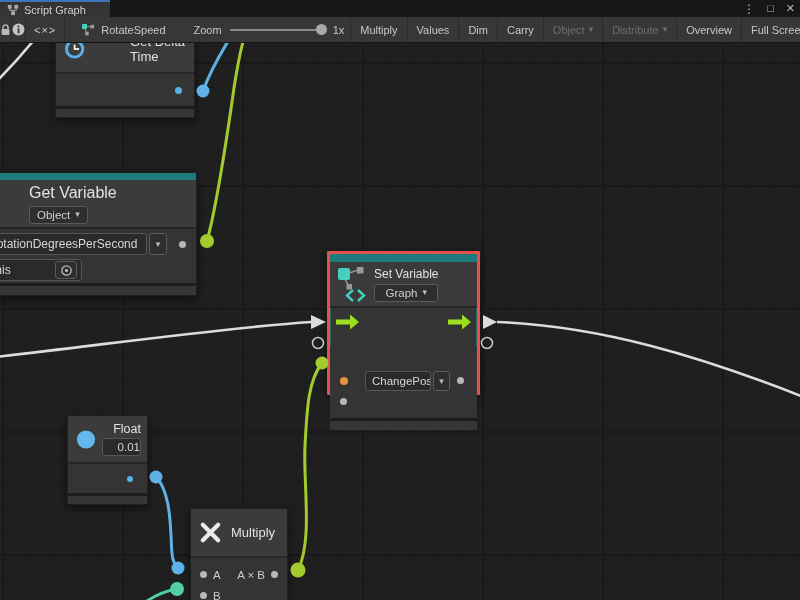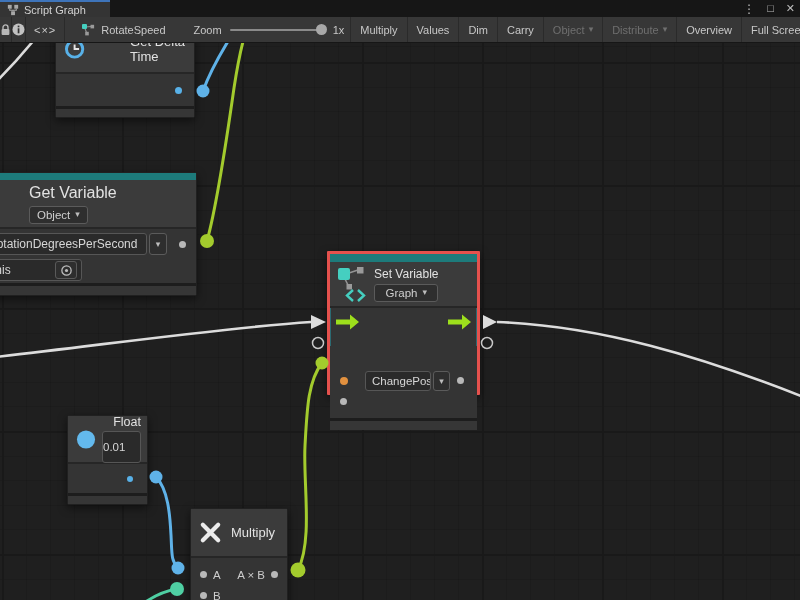--- a/index.html
+++ b/index.html
@@ -271,21 +271,21 @@
     <div class="ftr"></div>
   </div>
 
   <div class="node n-float">
     <div class="hdr">
       <svg width="21" height="21" viewBox="0 0 21 21">
         <circle cx="10.5" cy="10.5" r="9.5" fill="#63b9ed"></circle>
       </svg>
       <div class="col">
         <span style="font-size:12.5px;color:#e2e2e2;">Float</span>
-        <span class="field" style="width:39px;height:32px;justify-content:flex-start;font-size:11.5px;">
+        <span class="field" style="width:39px;height:18px;justify-content:flex-end;font-size:11.5px;">
           <span>0.01</span>
         </span>
       </div>
     </div>
     <div class="bdy">
       <span class="dot blue" style="width:6px;height:6px;"></span>
     </div>
     <div class="ftr"></div>
   </div>
 

